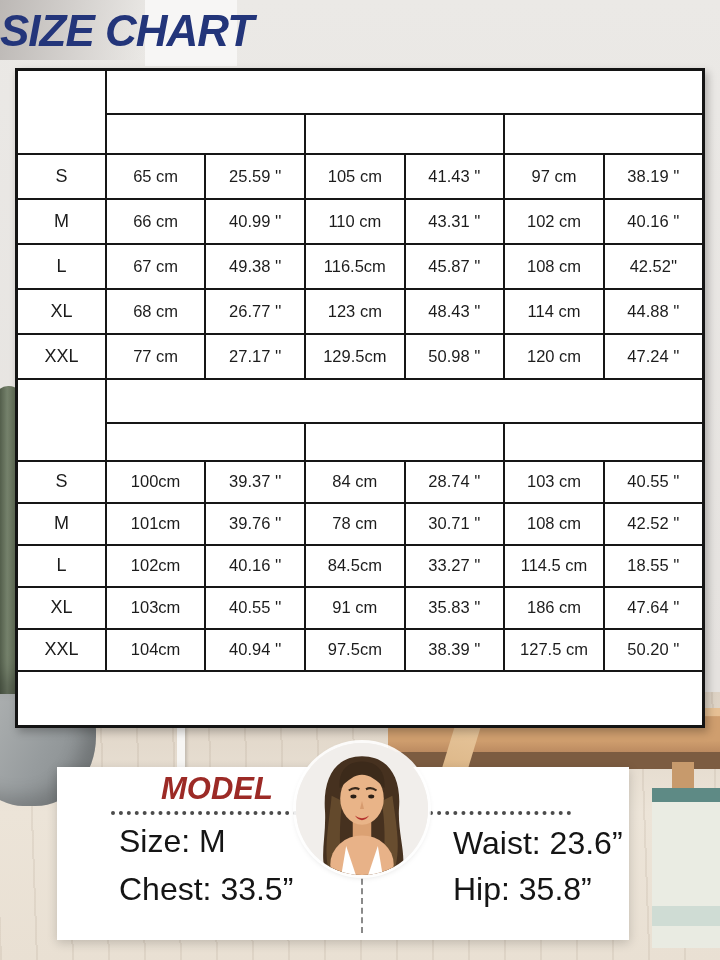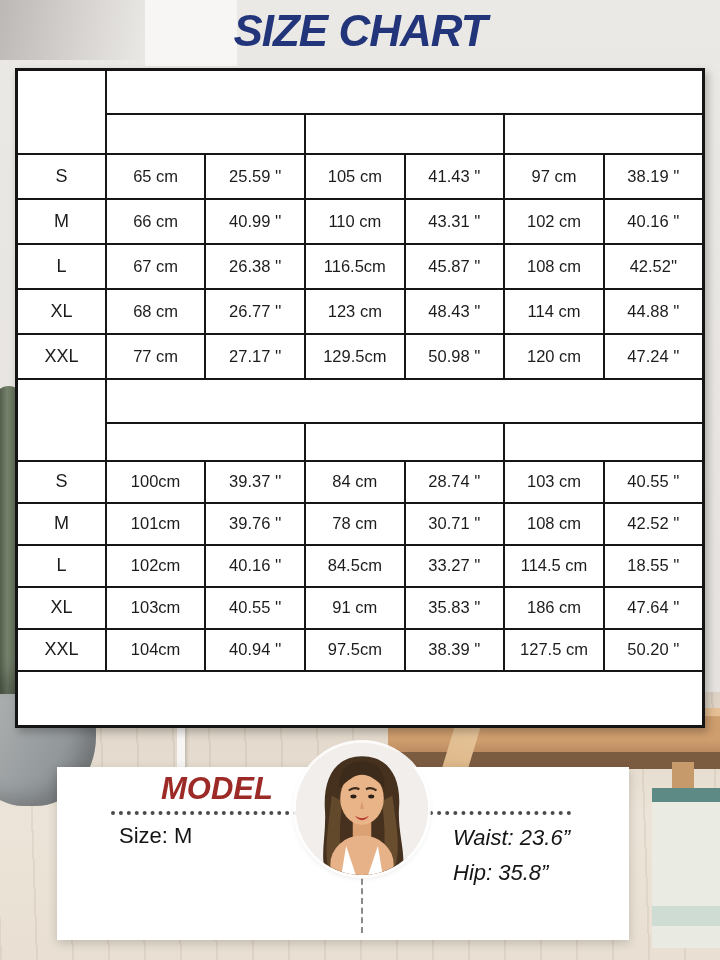--- a/index.html
+++ b/index.html
@@ -36,21 +36,21 @@
     background:#7c5c41; z-index:1; }
   .bench-leg-diag { position:absolute; left:442px; top:714px; width:25px; height:112px;
     background:linear-gradient(#e8c79d,#d2a875); transform:rotate(17deg); z-index:1; }
   .bench-leg-right { position:absolute; left:672px; top:762px; width:22px; height:46px;
     background:#c2placeholder; background:#c79a6c; z-index:1; }
   .bench-cushion { position:absolute; left:398px; top:699px; width:72px; height:15px;
     background:#c9c9c7; border-radius:8px; z-index:1; }
   .rug { position:absolute; left:652px; top:788px; width:68px; height:160px; z-index:1;
     background:linear-gradient(#5e8a85 0 14px, #eaece3 14px 118px, #cfdcd4 118px 138px, #e9ebe2 138px); }
   
-  .page-title { position:absolute; left:0; top:6px; width:100%; text-align:center; z-index:2;
+  .page-title { position:absolute; left:0; top:6px; width:100%; text-align:left; z-index:2;
     font-size:44px; font-weight:bold; font-style:italic; letter-spacing:-1px; color:#23357a; }
   
   .chart-table { position:absolute; left:15px; top:68px; width:690px; z-index:2;
     border-collapse:collapse; table-layout:fixed; background:#fff;
     border:3px solid #141414; box-shadow:3px 4px 8px rgba(0,0,0,.25); }
   .chart-table td { text-align:center; vertical-align:middle; color:#1c1c1c; }
   .hdr { background:#0c0c0c; color:#fff !important; font-weight:bold; border:2px solid #d9d9d9; }
   .hdr.group { font-size:17px; }
   .hdr.sub  { font-size:17px; }
   .hdr.size { font-size:18px; }
@@ -68,25 +68,25 @@
   
   .model-card { position:absolute; left:57px; top:767px; width:572px; height:173px;
     background:#ffffff; z-index:3; box-shadow:0 3px 10px rgba(0,0,0,.18); }
   .card-head { position:absolute; top:4px; font-size:31px; font-weight:bold; font-style:italic;
     color:#9c2a26; letter-spacing:0px; text-align:center; }
   .model-head { left:40px; width:240px; }
   .info-head  { left:350px; width:200px; }
   .dots { position:absolute; border-top:4px dotted #4b4b4b; height:0; }
   .model-dots { left:54px;  top:44px; width:218px; }
   .info-dots  { left:372px; top:44px; width:142px; }
-  .stats { position:absolute; font-size:22px; color:#151515; }
+  .stats { position:absolute; font-size:32px; color:#151515; }
   .model-stats { left:62px; top:56px; }
   .info-stats  { left:396px; top:58px; }
   .model-stats .stat-line { margin-bottom:11px; }
-  .info-stats  .stat-line { margin-bottom:9px;font-style:italic; }
+  .info-stats  .stat-line { margin-bottom:9px; }
   .v-divider { position:absolute; left:304px; top:102px; height:64px; width:0;
     border-left:2px dashed #8a8a8a; }
   
   .model-photo { position:absolute; left:296px; top:743px; width:132px; height:132px;
     border-radius:50%; overflow:hidden; background:#f2efec; z-index:4;
     box-shadow:0 0 0 3px rgba(255,255,255,.9), 0 2px 6px rgba(0,0,0,.15); }
 </style>
 </head>
 <body>
 
@@ -143,21 +143,21 @@
         <td>66 cm</td>
         <td>40.99 ''</td>
         <td>110 cm</td>
         <td>43.31 ''</td>
         <td>102 cm</td>
         <td>40.16 ''</td>
       </tr>
       <tr>
         <td>L</td>
         <td>67 cm</td>
-        <td>26.38 ''</td>
+        <td>49.38 ''</td>
         <td>116.5cm</td>
         <td>45.87 ''</td>
         <td>108 cm</td>
         <td>42.52''</td>
       </tr>
       <tr>
         <td>XL</td>
         <td>68 cm</td>
         <td>26.77 ''</td>
         <td>123 cm</td>
@@ -239,20 +239,21 @@
   </tr>
 </tbody>
   </table>
 
 <div class="model-card">
   <div class="card-head model-head">MODEL</div>
   <div class="dots model-dots"></div>
   <div class="dots info-dots"></div>
   <div class="stats model-stats">
       <div class="stat-line">Size: M</div>
+      <div class="stat-line">Chest: 33.5”</div>
     </div>
   <div class="stats info-stats">
       <div class="stat-line">Waist: 23.6”</div>
       <div class="stat-line">Hip: 35.8”</div>
     </div>
   <div class="v-divider"></div>
 </div>
 
 <div class="model-photo">
   <svg viewBox="0 0 100 100" width="132" height="132">

